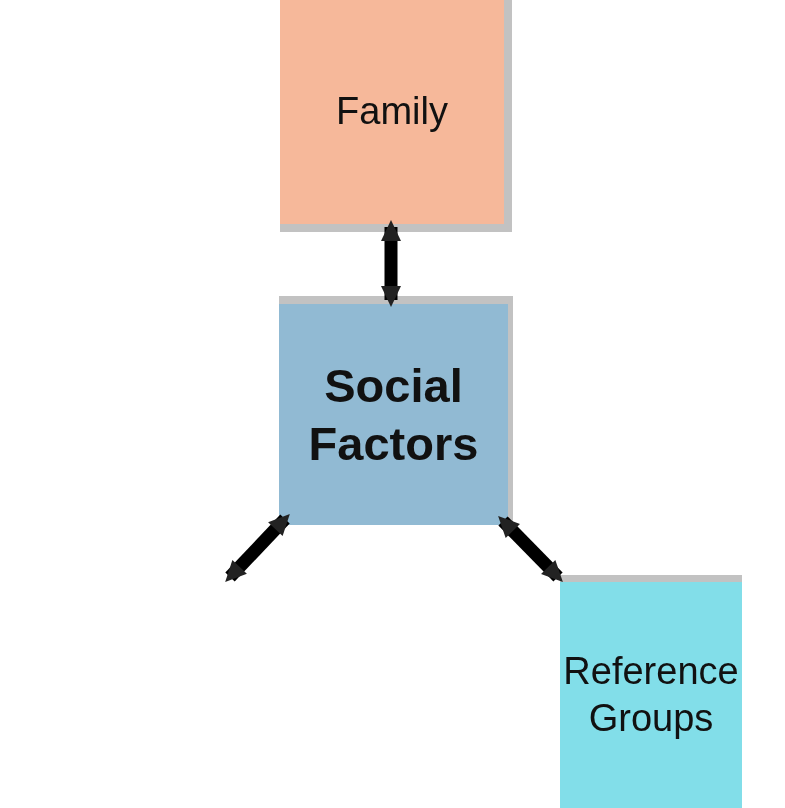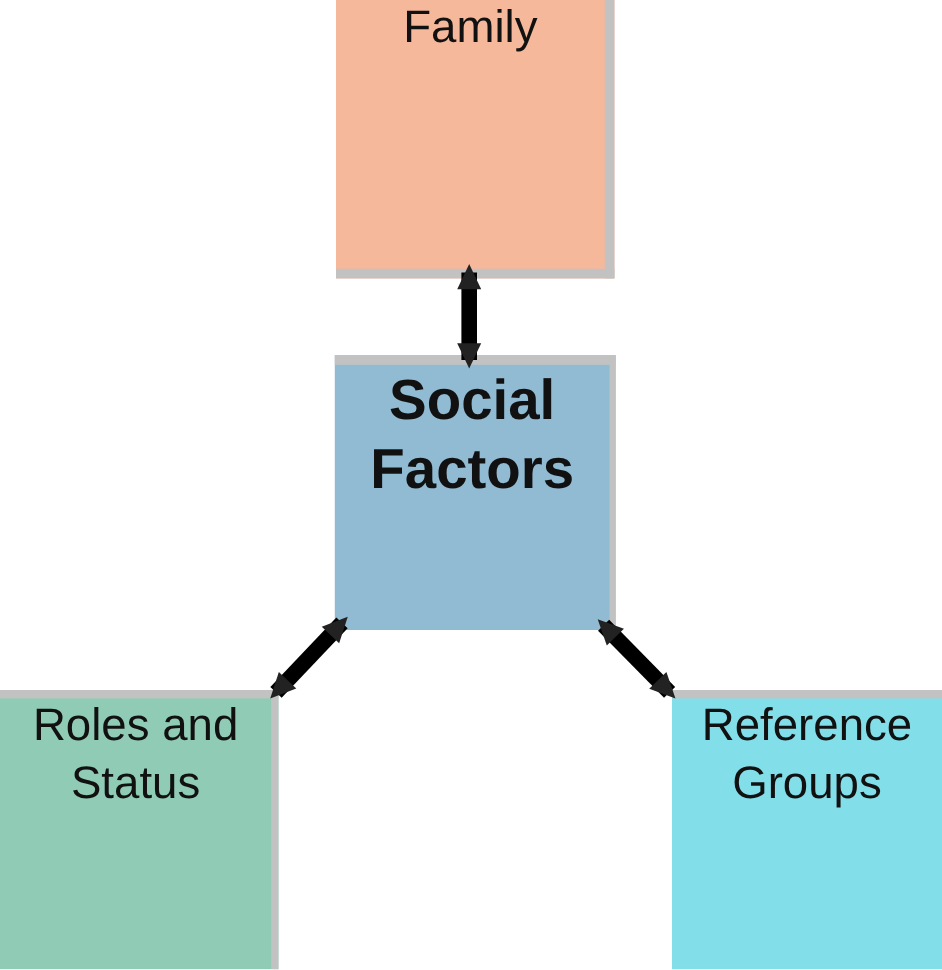--- a/index.html
+++ b/index.html
@@ -12,20 +12,21 @@
     width: 785px;
     height: 808px;
     background: #ffffff;
     overflow: hidden;
     font-family: "Liberation Sans", "DejaVu Sans", sans-serif;
   }
   .node {
     position: absolute;
     box-sizing: content-box;
     display: flex;
+    align-items: center;
     justify-content: center;
     border: 0 solid #c2c2c2;
   }
   .node .label {
     color: #111111;
     font-size: 38px;
     line-height: 1.25;
     text-align: center;
     white-space: pre-line;
   }
@@ -47,21 +48,21 @@
     line-height: 1.23;
   }
   .node-roles {
     left: 0; top: 575px;
     width: 226px; height: 226px;
     border-top-width: 7px;
     border-right-width: 6px;
   }
   .node-reference {
     left: 560px; top: 575px;
-    width: 225px; height: 226px;
+    width: 182px; height: 226px;
     border-top-width: 7px;
   }
   .connectors {
     position: absolute;
     left: 0; top: 0;
     width: 785px; height: 808px;
     pointer-events: none;
   }
   .connectors line {
     stroke: #000000;
@@ -75,24 +76,20 @@
 
   <div class="node node-family" style="background-color: rgb(246, 184, 154);">
     <div class="label">Family</div>
   </div>
 
   <div class="node node-social" style="background-color: rgb(145, 186, 211);">
     <div class="label">Social
 Factors</div>
   </div>
 
-  <div class="node node-roles" style="background-color: rgb(144, 203, 181);">
-    <div class="label">Roles and
-Status</div>
-  </div>
 
   <div class="node node-reference" style="background-color: rgb(130, 222, 233);">
     <div class="label">Reference
 Groups</div>
   </div>
 
   <svg class="connectors" viewBox="0 0 785 808" xmlns="http://www.w3.org/2000/svg">
     <defs>
       <marker id="arrow" markerUnits="userSpaceOnUse" markerWidth="26" markerHeight="26" refX="17" refY="13" orient="auto-start-reverse">
         <path d="M3,3 L24,13 L3,23 Z" fill="#222222"></path>

